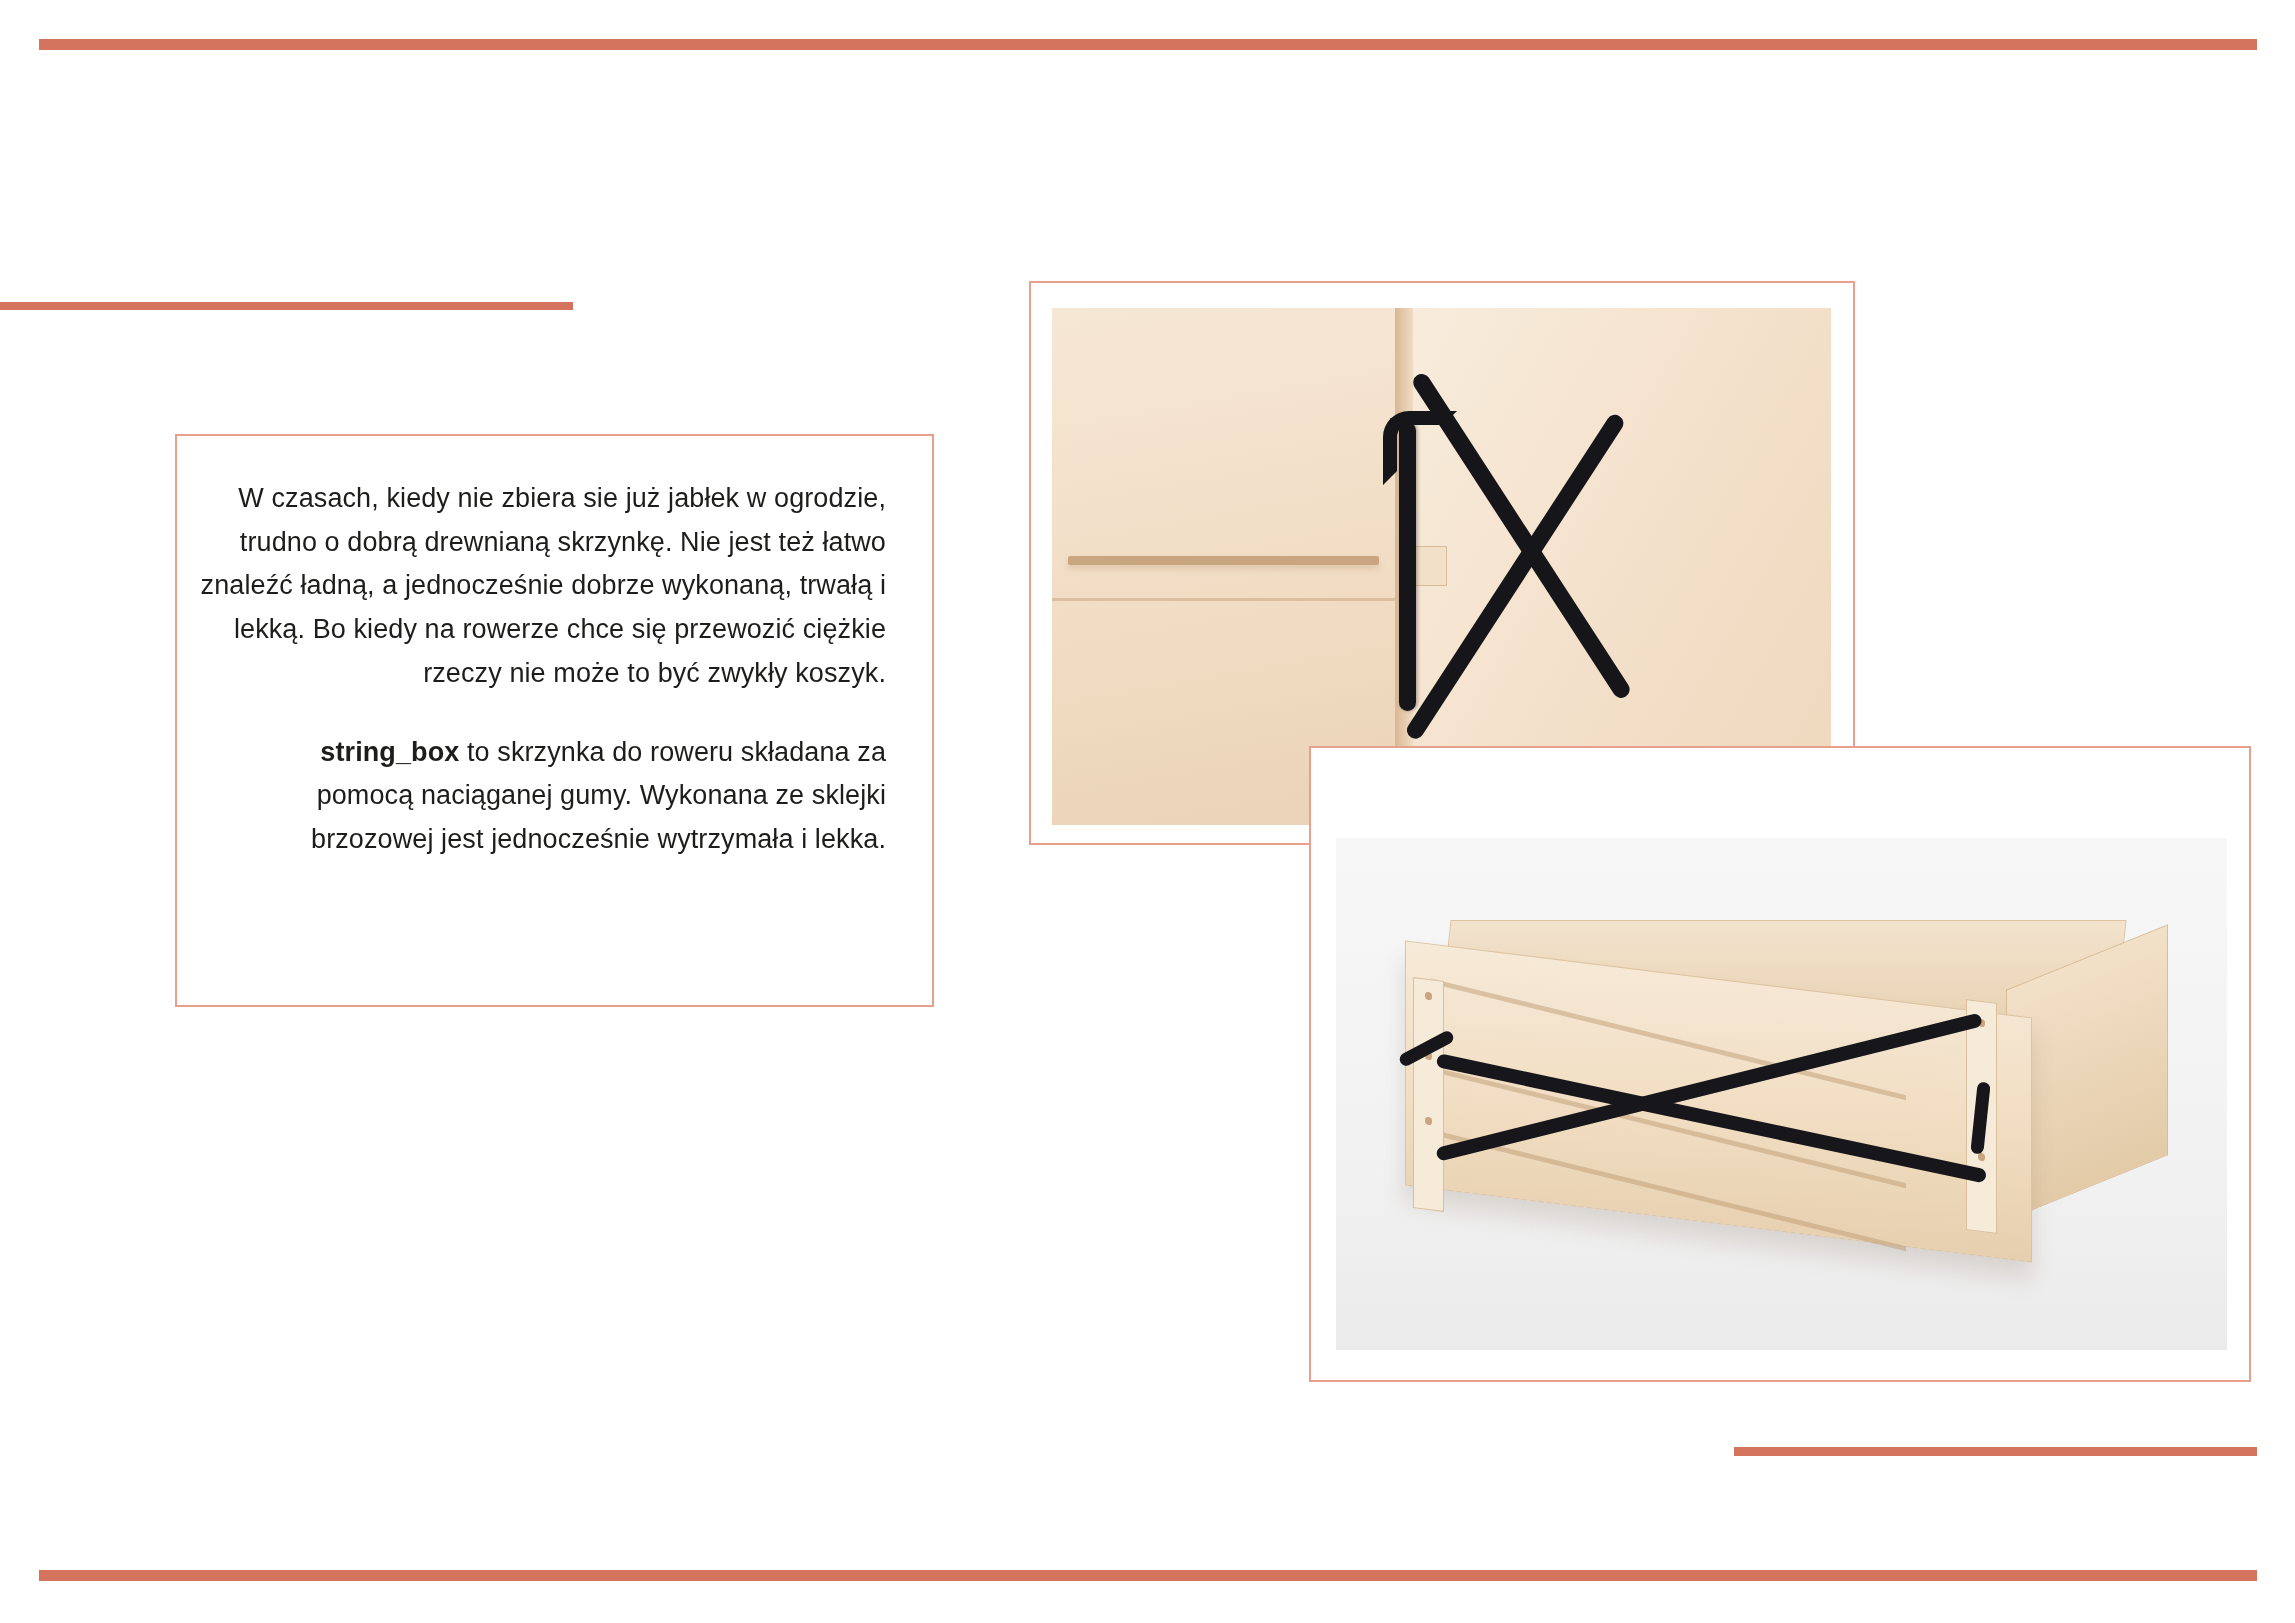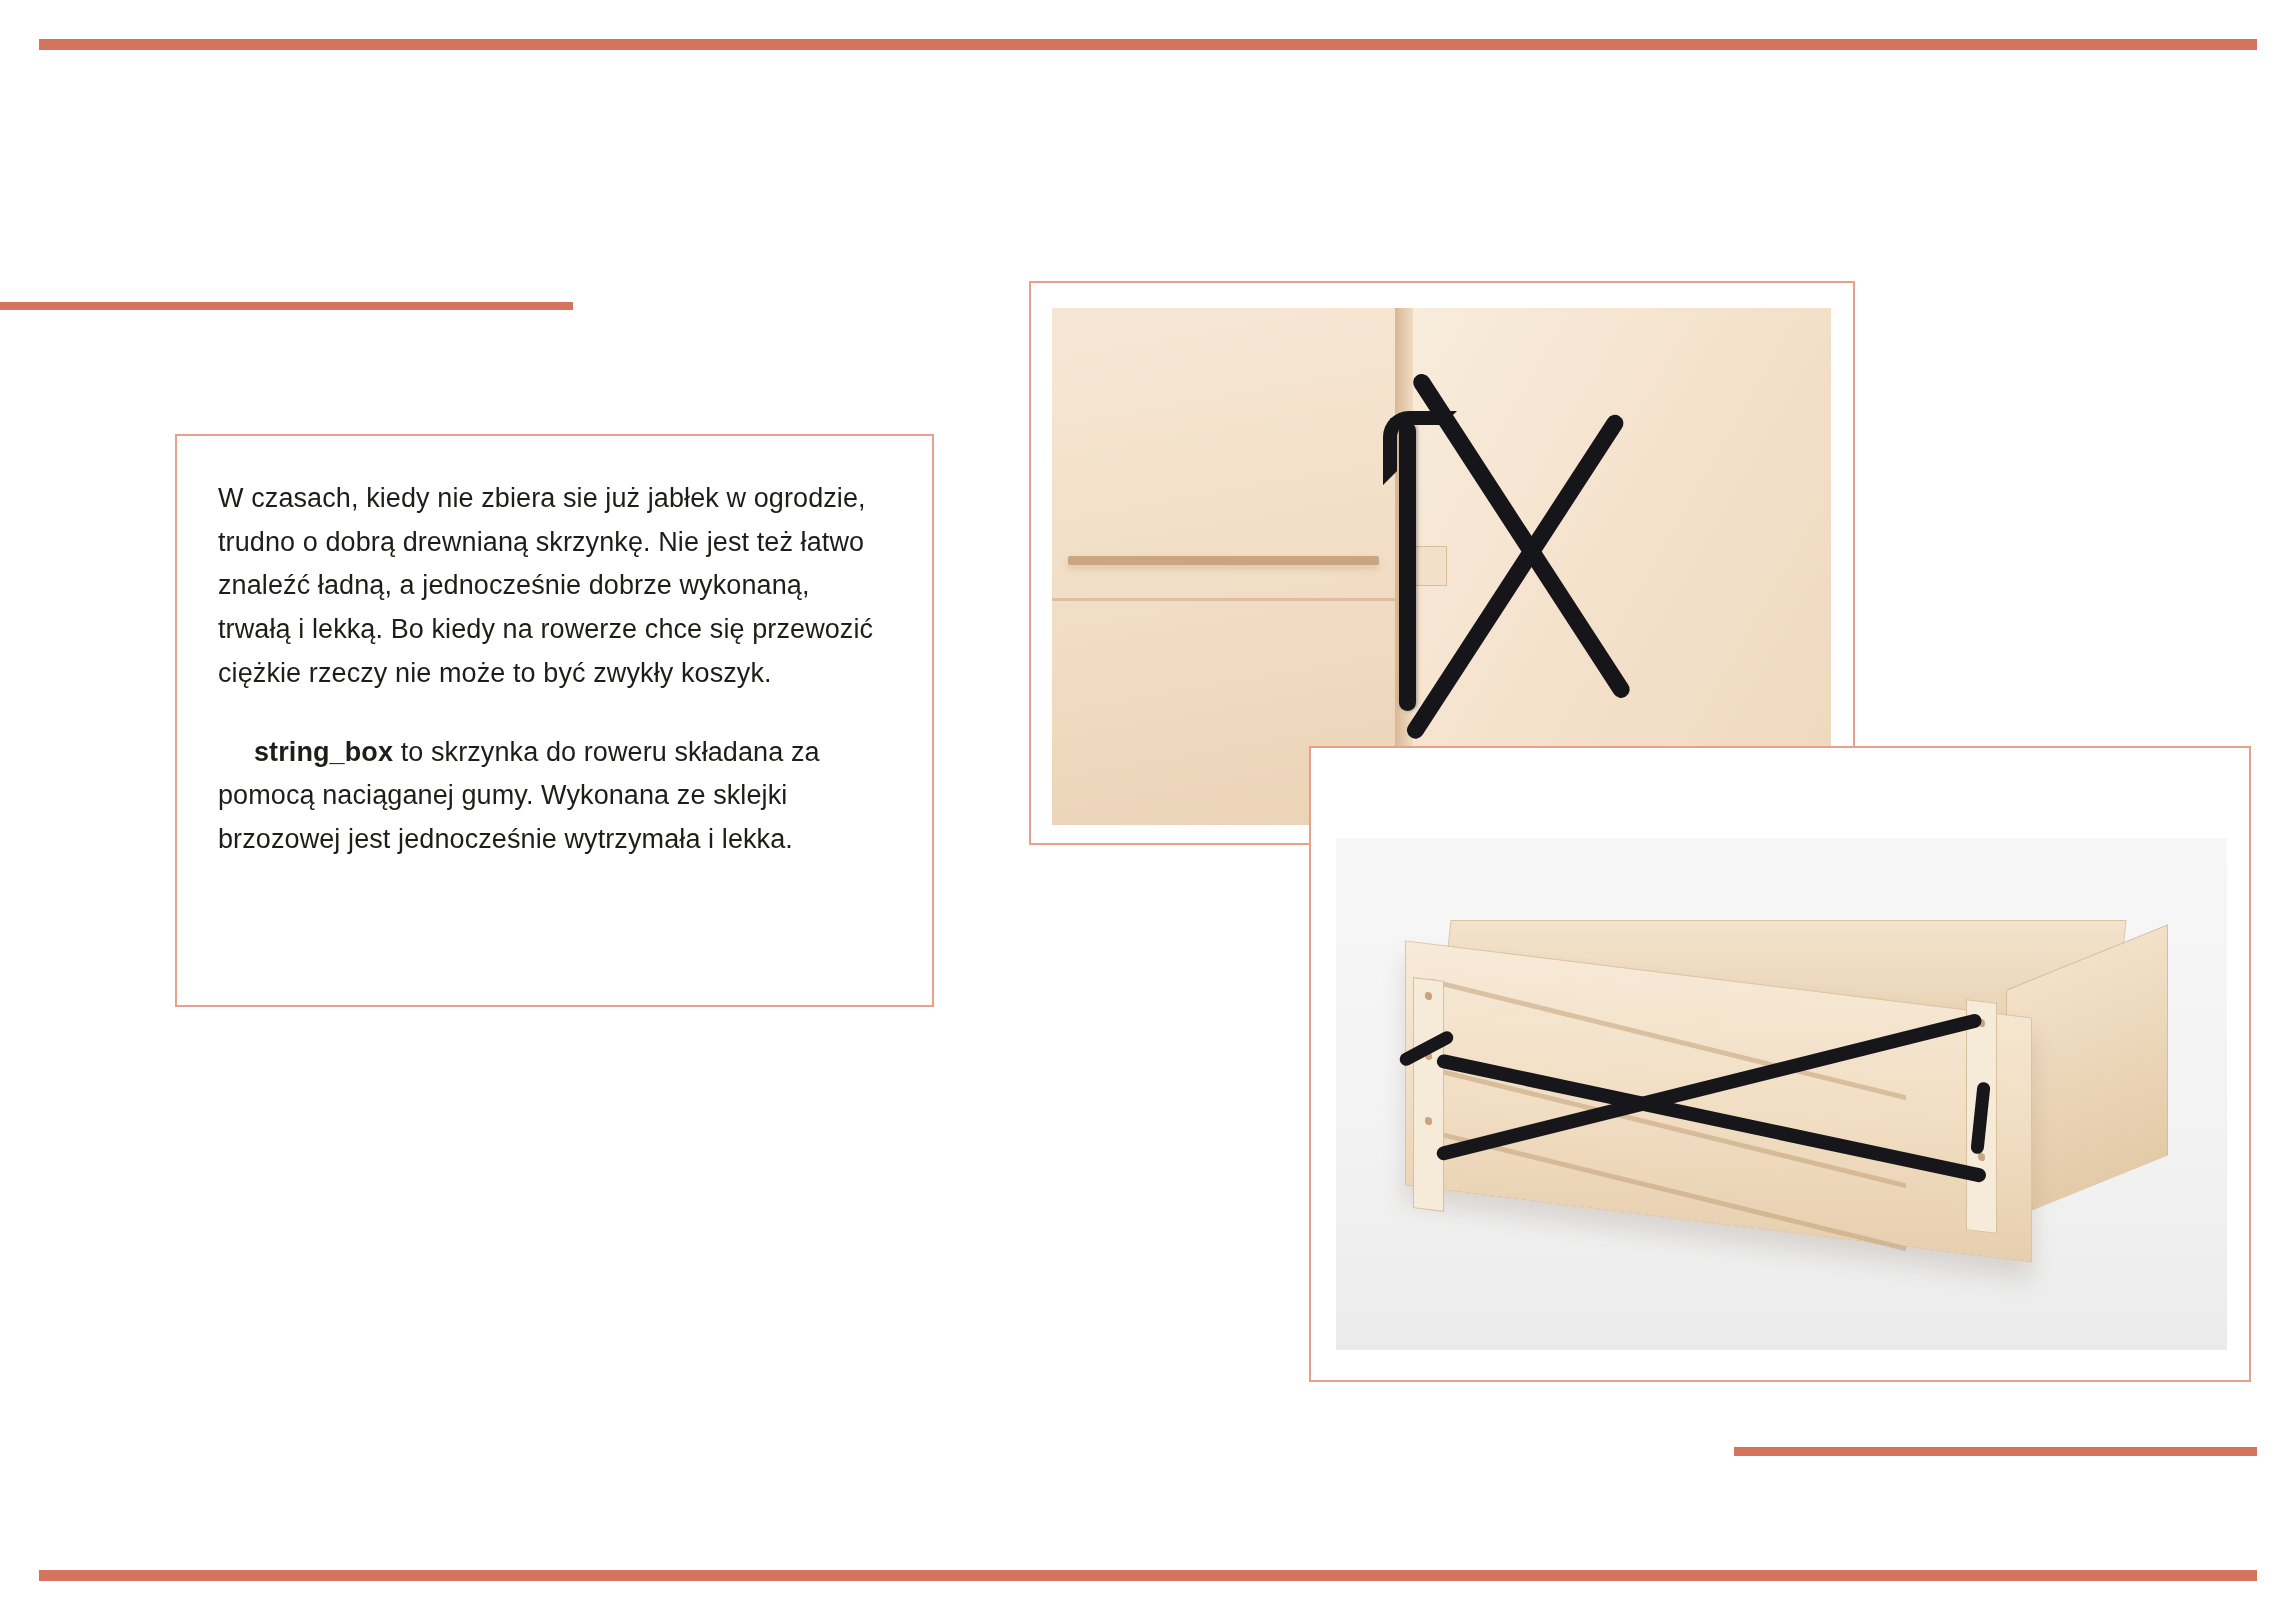--- a/index.html
+++ b/index.html
@@ -53,21 +53,22 @@
     position: absolute;
     left: 175px;
     top: 434px;
     width: 759px;
     height: 573px;
     border: 2.6px solid #e8a08c;
     background: #ffffff;
     box-sizing: border-box;
   }
   .text-inner {
-    padding: 41px 46px 0 41px;
+    padding: 41px 46px 0 17px;
+    text-align: right;
   }
   .para {
     margin: 0;
     color: #1d1d1b;
     font-size: 27px;
     line-height: 1.62;
     letter-spacing: 0.1px;
   }
   .para + .para {
     margin-top: 35px;

